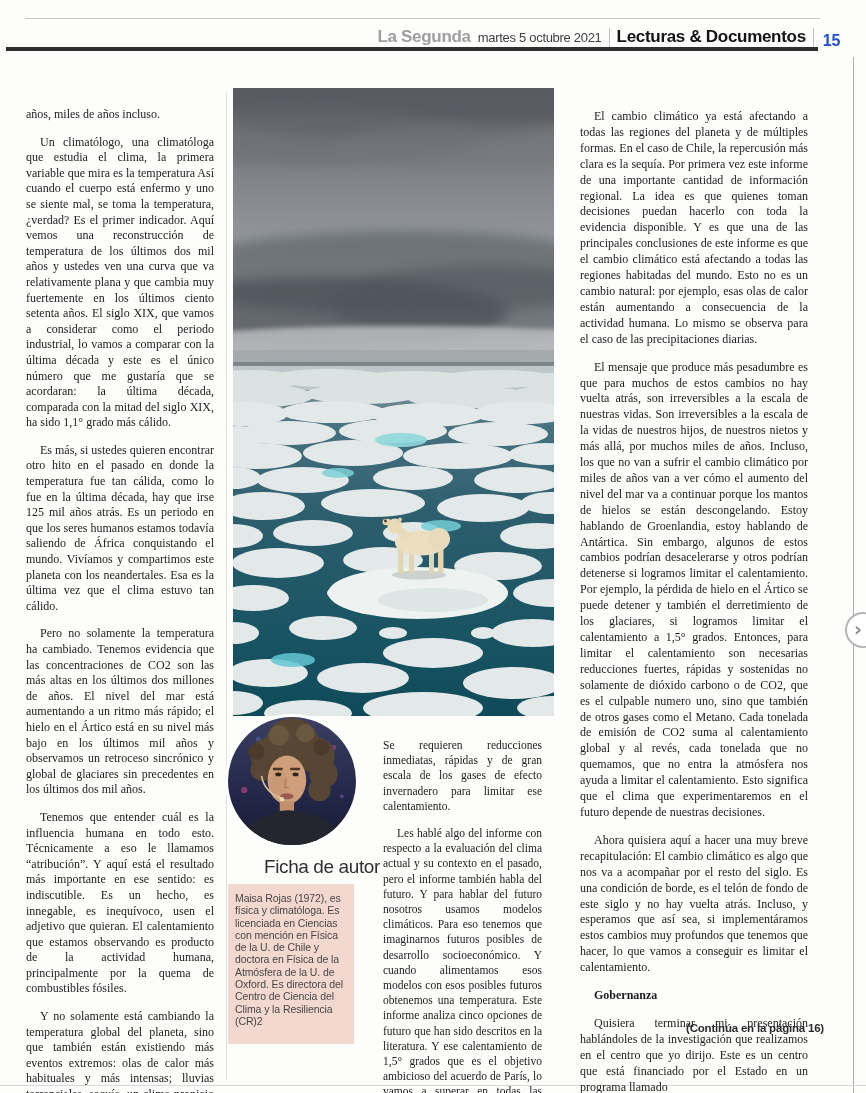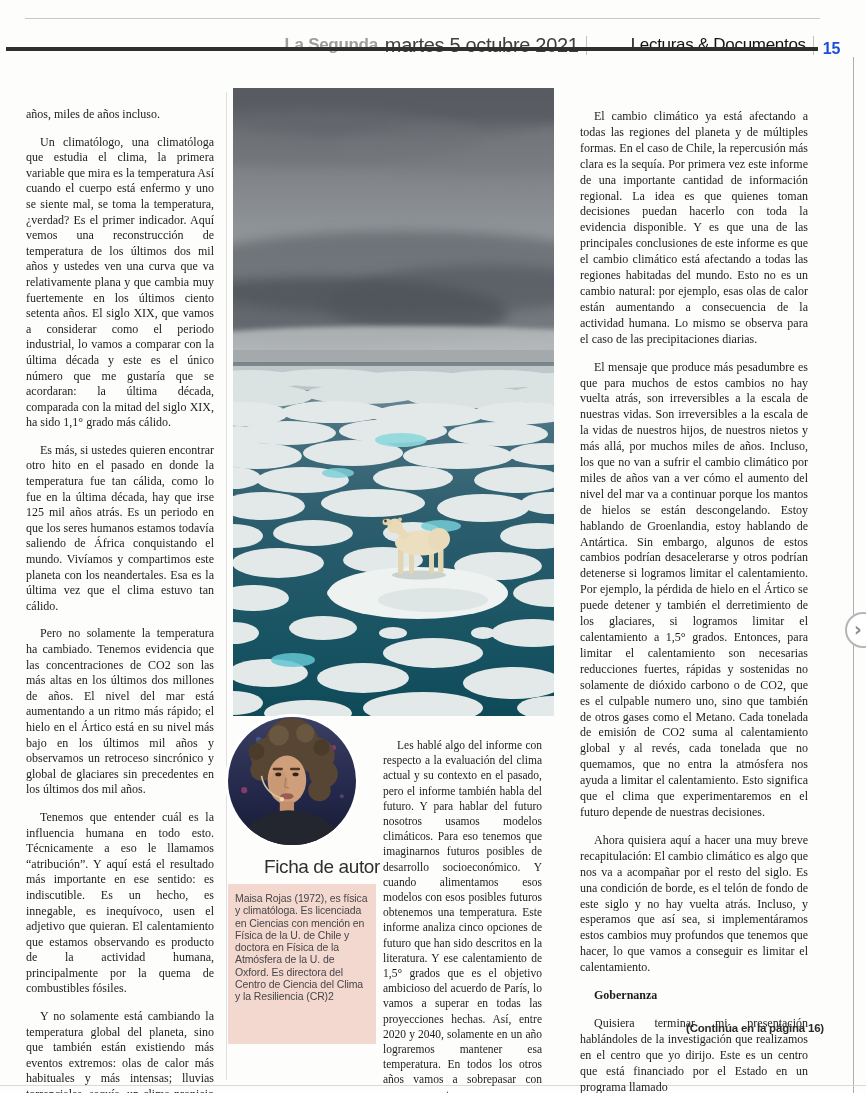--- a/index.html
+++ b/index.html
@@ -3,26 +3,26 @@
 <meta charset="utf-8">
 <style>
   html,body{margin:0;padding:0;}
   body{
     width:866px;height:1093px;position:relative;overflow:hidden;
     background:#fdfdfc;color:#1c1c1c;
     font-family:"Liberation Serif", serif;
   }
   
   .hdr-thin-rule{position:absolute;top:18px;left:25px;width:795px;height:1px;background:#c9c9c9;}
-  .hdr{position:absolute;top:32px;right:26px;display:flex;align-items:center;gap:7px;
+  .hdr{position:absolute;top:24px;right:26px;display:flex;align-items:center;gap:7px;
        font-family:"Liberation Sans", sans-serif;letter-spacing:-0.3px;}
   .hdr .brand{font-size:17px;font-weight:700;color:#9e9e9e;}
-  .hdr .date{font-size:20px;font-weight:400;color:#3f3f3f;text-align:center;}
+  .hdr .date{font-size:13px;font-weight:400;color:#3f3f3f;text-align:center;}
   .hdr .vdiv{width:1px;height:19px;background:#c2c2c2;}
-  .hdr .section{font-size:17px;font-weight:400;color:#141414;margin-left:37px;}
+  .hdr .section{font-size:17px;font-weight:700;color:#141414;}
   .hdr .pagenum{font-size:16px;font-weight:700;color:#1d4ed8;padding-left:2px;margin-top:8px;}
   .hdr-thick-rule{position:absolute;top:47px;left:6px;width:812px;height:3.5px;background:#2f2f2f;}
   
   .col-rule{position:absolute;left:226px;top:92px;width:1px;height:988px;background:#e0e0e0;}
   .right-edge-rule{position:absolute;left:853px;top:57px;width:1px;height:1036px;background:#aeaeae;}
   .bottom-rule{position:absolute;top:1085px;left:0;width:866px;height:1px;background:#d9d9d9;}
   .next-btn{position:absolute;left:845px;top:612px;width:36px;height:36px;border-radius:50%;
     border:2px solid #b5b5b5;background:#ffffff;color:#8f8f8f;font-family:"DejaVu Sans",sans-serif;
     font-size:19px;font-weight:700;display:flex;align-items:center;justify-content:center;
     padding:0 14px 2px 4px;box-sizing:border-box;cursor:pointer;}
@@ -37,21 +37,21 @@
   .continua{position:absolute;left:568px;top:1022px;width:256px;text-align:right;
     font-family:"Liberation Sans", sans-serif;font-size:11.5px;font-weight:700;color:#2a2a2a;
     letter-spacing:-0.2px;}
   
   .main-photo{position:absolute;left:233px;top:88px;width:321px;height:628px;}
   
   .portrait{position:absolute;left:228px;top:717px;width:128px;height:128px;border-radius:50%;
     overflow:hidden;box-shadow:0 0 0 3px #ffffff;}
   .ficha-heading{position:absolute;left:228px;top:856px;font-family:"Liberation Sans", sans-serif;
     font-size:19px;font-weight:400;color:#2f2f2f;letter-spacing:-0.4px;padding-left:36px;}
-  .ficha-box{position:absolute;left:228px;top:884px;width:148px;height:160px;background:#f3d8d0;
+  .ficha-box{position:absolute;left:228px;top:884px;width:126px;height:160px;background:#f3d8d0;
     box-sizing:border-box;padding:8px 7px;font-family:"Liberation Sans", sans-serif;
     font-size:10.5px;line-height:12.3px;color:#474747;letter-spacing:-0.1px;}
 </style>
 </head>
 <body>
 
 <div class="hdr-thin-rule"></div>
 <div class="hdr">
   <span class="brand">La Segunda</span>
   <span class="date">martes 5 octubre 2021</span>
@@ -238,20 +238,21 @@
 <div class="col col-left">
     <p class="para flush">años, miles de años incluso.</p>
     <p class="para indent">Un climatólogo, una climatóloga que estudia el clima, la primera variable que mira es la temperatura Así cuando el cuerpo está enfermo y uno se siente mal, se toma la temperatura, ¿verdad? Es el primer indicador. Aquí vemos una reconstrucción de temperatura de los últimos dos mil años y ustedes ven una curva que va relativamente plana y que cambia muy fuertemente en los últimos ciento setenta años. El siglo XIX, que vamos a considerar como el periodo industrial, lo vamos a comparar con la última década y este es el único número que me gustaría que se acordaran: la última década, comparada con la mitad del siglo XIX, ha sido 1,1° grado más cálido.</p>
     <p class="para indent">Es más, si ustedes quieren encontrar otro hito en el pasado en donde la temperatura fue tan cálida, como lo fue en la última década, hay que irse 125 mil años atrás. Es un periodo en que los seres humanos estamos todavía saliendo de África conquistando el mundo. Vivíamos y compartimos este planeta con los neandertales. Esa es la última vez que el clima estuvo tan cálido.</p>
     <p class="para indent">Pero no solamente la temperatura ha cambiado. Tenemos evidencia que las concentraciones de CO2 son las más altas en los últimos dos millones de años. El nivel del mar está aumentando a un ritmo más rápido; el hielo en el Ártico está en su nivel más bajo en los últimos mil años y observamos un retroceso sincrónico y global de glaciares sin precedentes en los últimos dos mil años.</p>
     <p class="para indent">Tenemos que entender cuál es la influencia humana en todo esto. Técnicamente a eso le llamamos “atribución”. Y aquí está el resultado más importante en ese sentido: es indiscutible. Es un hecho, es innegable, es inequívoco, usen el adjetivo que quieran. El calentamiento que estamos observando es producto de la actividad humana, principalmente por la quema de combustibles fósiles.</p>
     <p class="para indent">Y no solamente está cambiando la temperatura global del planeta, sino que también están existiendo más eventos extremos: olas de calor más habituales y más intensas; lluvias torrenciales, sequía, un clima propicio a incendios, cambios muy profundos en el océano. Toda esa información es bastante nueva también, no teníamos todo este conocimiento tan amplio y tan robusto.</p>
     <p class="para indent">En 2015 los países miembros de la Convención de Cambio Climático firmaron el acuerdo de París, que tiene como objetivo limitar el calentamiento global por debajo de los dos grados y hacer todo lo posible por limitarlo a uno 1,5° grados. Y este informe nos dice que esa meta aún es alcanzable, pero las posibilidades para lograrlo se nos están cerrando muy rápidamente.</p>
   </div>
 <div class="col col-middle">
+    <p class="para flush">Se requieren reducciones inmediatas, rápidas y de gran escala de los gases de efecto invernadero para limitar ese calentamiento.</p>
     <p class="para indent">Les hablé algo del informe con respecto a la evaluación del clima actual y su contexto en el pasado, pero el informe también habla del futuro. Y para hablar del futuro nosotros usamos modelos climáticos. Para eso tenemos que imaginarnos futuros posibles de desarrollo socioeconómico. Y cuando alimentamos esos modelos con esos posibles futuros obtenemos una temperatura. Este informe analiza cinco opciones de futuro que han sido descritos en la literatura. Y ese calentamiento de 1,5° grados que es el objetivo ambicioso del acuerdo de París, lo vamos a superar en todas las proyecciones hechas. Así, entre 2020 y 2040, solamente en un año lograremos mantener esa temperatura. En todos los otros años vamos a sobrepasar con creces esa meta.</p>
   </div>
 <div class="col col-right">
     <p class="para indent">El cambio climático ya está afectando a todas las regiones del planeta y de múltiples formas. En el caso de Chile, la repercusión más clara es la sequía. Por primera vez este informe de una importante cantidad de información regional. La idea es que quienes toman decisiones puedan hacerlo con toda la evidencia disponible. Y es que una de las principales conclusiones de este informe es que el cambio climático está afectando a todas las regiones habitadas del mundo. Esto no es un cambio natural: por ejemplo, esas olas de calor están aumentando a consecuencia de la actividad humana. Lo mismo se observa para el caso de las precipitaciones diarias.</p>
     <p class="para indent">El mensaje que produce más pesadumbre es que para muchos de estos cambios no hay vuelta atrás, son irreversibles a la escala de nuestras vidas. Son irreversibles a la escala de la vidas de nuestros hijos, de nuestros nietos y más allá, por muchos miles de años. Incluso, los que no van a sufrir el cambio climático por miles de años van a ver cómo el aumento del nivel del mar va a continuar porque los mantos de hielos se están descongelando. Estoy hablando de Groenlandia, estoy hablando de Antártica. Sin embargo, algunos de estos cambios podrían desacelerarse y otros podrían detenerse si logramos limitar el calentamiento. Por ejemplo, la pérdida de hielo en el Ártico se puede detener y también el derretimiento de los glaciares, si logramos limitar el calentamiento a 1,5° grados. Entonces, para limitar el calentamiento son necesarias reducciones fuertes, rápidas y sostenidas no solamente de dióxido carbono o de CO2, que es el culpable numero uno, sino que también de otros gases como el Metano. Cada tonelada de emisión de CO2 suma al calentamiento global y al revés, cada tonelada que no quemamos, que no entra la atmósfera nos ayuda a limitar el calentamiento. Esto significa que el clima que experimentaremos en el futuro depende de nuestras decisiones.</p>
     <p class="para indent">Ahora quisiera aquí a hacer una muy breve recapitulación: El cambio climático es algo que nos va a acompañar por el resto del siglo. Es una condición de borde, es el telón de fondo de este siglo y no hay vuelta atrás. Incluso, y esperamos que así sea, si implementáramos estos cambios muy profundos que tenemos que hacer, lo que vamos a conseguir es limitar el calentamiento.</p>
     <p class="para subhead">Gobernanza</p>
     <p class="para indent">Quisiera terminar mi presentación hablándoles de la investigación que realizamos en el centro que yo dirijo. Este es un centro que está financiado por el Estado en un programa llamado</p>
   </div>
 

